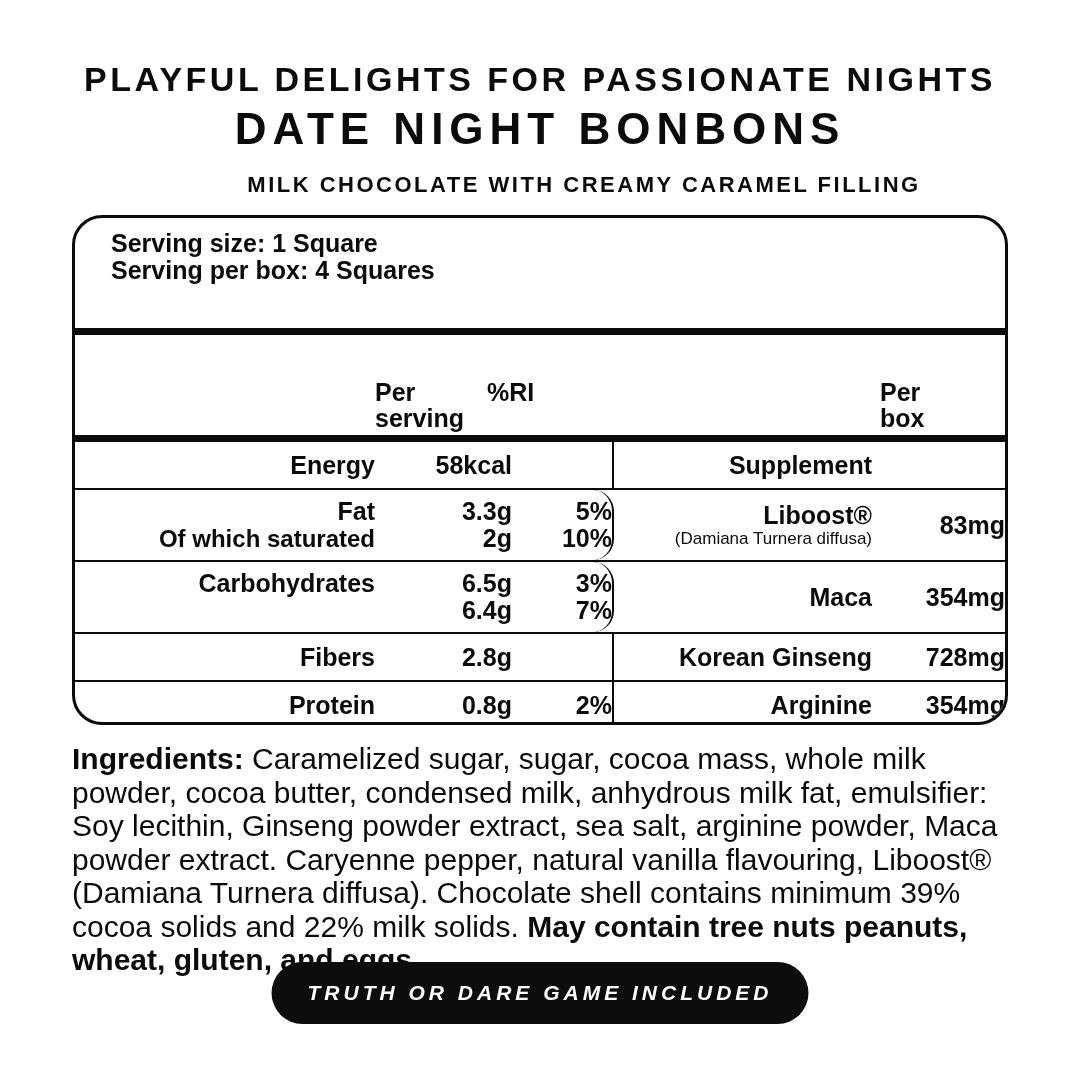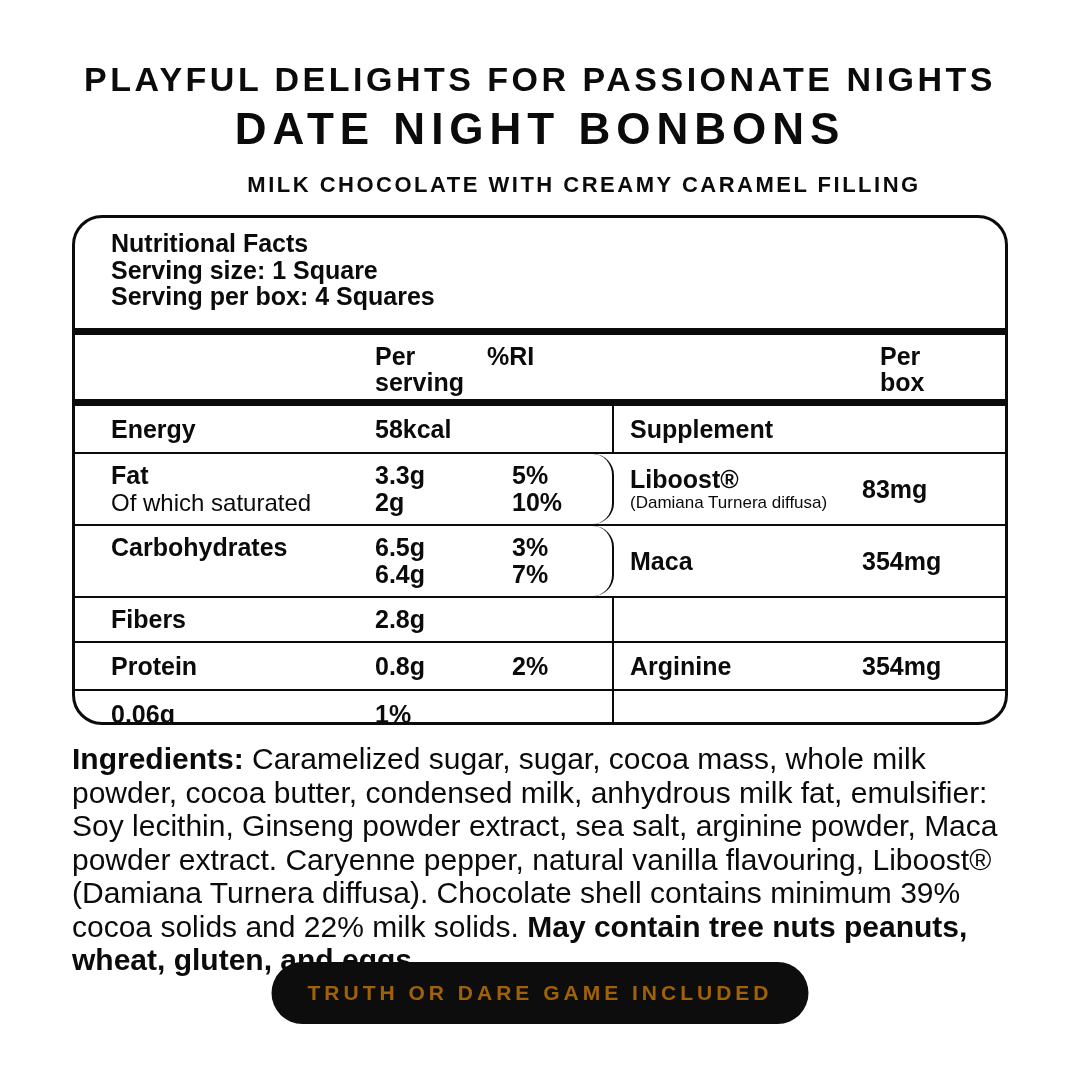--- a/index.html
+++ b/index.html
@@ -38,75 +38,74 @@
     overflow:hidden;
   }
   .panel-head{
     padding:12px 0 0 36px;
     font-size:25px;font-weight:700;line-height:26.5px;
     flex:0 0 98px;
   }
   .rule{flex:0 0 7px;background:#0b0b0b;}
   .col-head{
     position:relative;flex:0 0 64px;
-    font-size:25px;font-weight:700;line-height:26px;
+    font-size:25px;font-weight:700;line-height:26px;margin-top:36px;
   }
   .col-head .ps{position:absolute;left:300px;top:8px;width:95px;}
   .col-head .ri{position:absolute;left:412px;top:8px;}
   .col-head .pb{position:absolute;left:805px;top:8px;width:62px;}
   
   .rows{flex:1 1 auto;display:flex;flex-direction:column;}
   .trow{display:flex;border-top:2px solid #0b0b0b;}
   .trow.first{border-top:none;}
   .trow .left{
     width:539px;box-sizing:border-box;flex:0 0 539px;
     border-right:2px solid #0b0b0b;
     display:grid;grid-template-columns:264px 137px 1fr;
     padding:8px 0 8px 36px;align-content:center;
   }
   .trow .right{
     flex:1 1 auto;display:grid;grid-template-columns:232px 1fr;
-    padding:8px 0 8px 16px;align-content:center;align-items:center;
+    padding:8px 0 8px 26px;align-content:center;align-items:center;
   }
   .cell{font-size:25px;font-weight:700;line-height:27px;}
-  .sub{font-size:24px;font-weight:400;line-height:27px;}
+  .sub{font-size:24px;font-weight:700;line-height:27px;}
   .note{font-size:17px;font-weight:400;line-height:19px;}
   .r-short{min-height:30px;}
   .r-tall{min-height:54px;border-radius:21px;}
-  .grow{flex:1 1 auto;}
+  .grow{flex:1 1 auto;text-align:right;}
   
   .ingredients{
     position:absolute;left:72px;top:742px;width:940px;
     font-size:30px;line-height:33.5px;font-weight:400;
     text-align:left;
   }
   .ingredients b{font-weight:700;}
   
   .pill{
     position:absolute;left:50%;top:962px;transform:translateX(-50%);
-    background:#0d0d0d;color:#a16207;
+    background:#0d0d0d;color:#ffffff;
     border-radius:32px;height:62px;
     display:flex;align-items:center;justify-content:center;
     padding:0 36px;white-space:nowrap;
-    font-size:21px;font-weight:600;letter-spacing:4px;
+    font-size:21px;font-weight:600;letter-spacing:4px;font-style:italic;
   }
 </style>
 </head>
 <body>
 
 <div class="canvas">
 
   <div class="tagline">PLAYFUL DELIGHTS FOR PASSIONATE NIGHTS</div>
   <div class="title">DATE NIGHT BONBONS</div>
   <div class="subtitle">MILK CHOCOLATE WITH CREAMY CARAMEL FILLING</div>
 
   <div class="panel">
 
     <div class="panel-head">
-      <div>Nutritional Facts</div>
       <div>Serving size: 1 Square</div>
       <div>Serving per box: 4 Squares</div>
     </div>
 
     <div class="rule"></div>
 
     <div class="col-head">
       <div class="ps">Per serving</div>
       <div class="ri">%RI</div>
       <div class="pb">Per box</div>
@@ -171,20 +170,24 @@
           <div class="cell">354mg</div>
         </div>
       </div>
 
       <div class="trow grow">
         <div class="left r-short">
           <div class="cell">Fibers</div>
           <div class="cell">2.8g</div>
           <div class="cell"></div>
         </div>
+        <div class="right r-short">
+          <div class="cell">Korean Ginseng</div>
+          <div class="cell">728mg</div>
+        </div>
       </div>
 
       <div class="trow grow">
         <div class="left r-short">
           <div class="cell">Protein</div>
           <div class="cell">0.8g</div>
           <div class="cell">2%</div>
         </div>
         <div class="right r-short">
           <div class="cell">Arginine</div>

